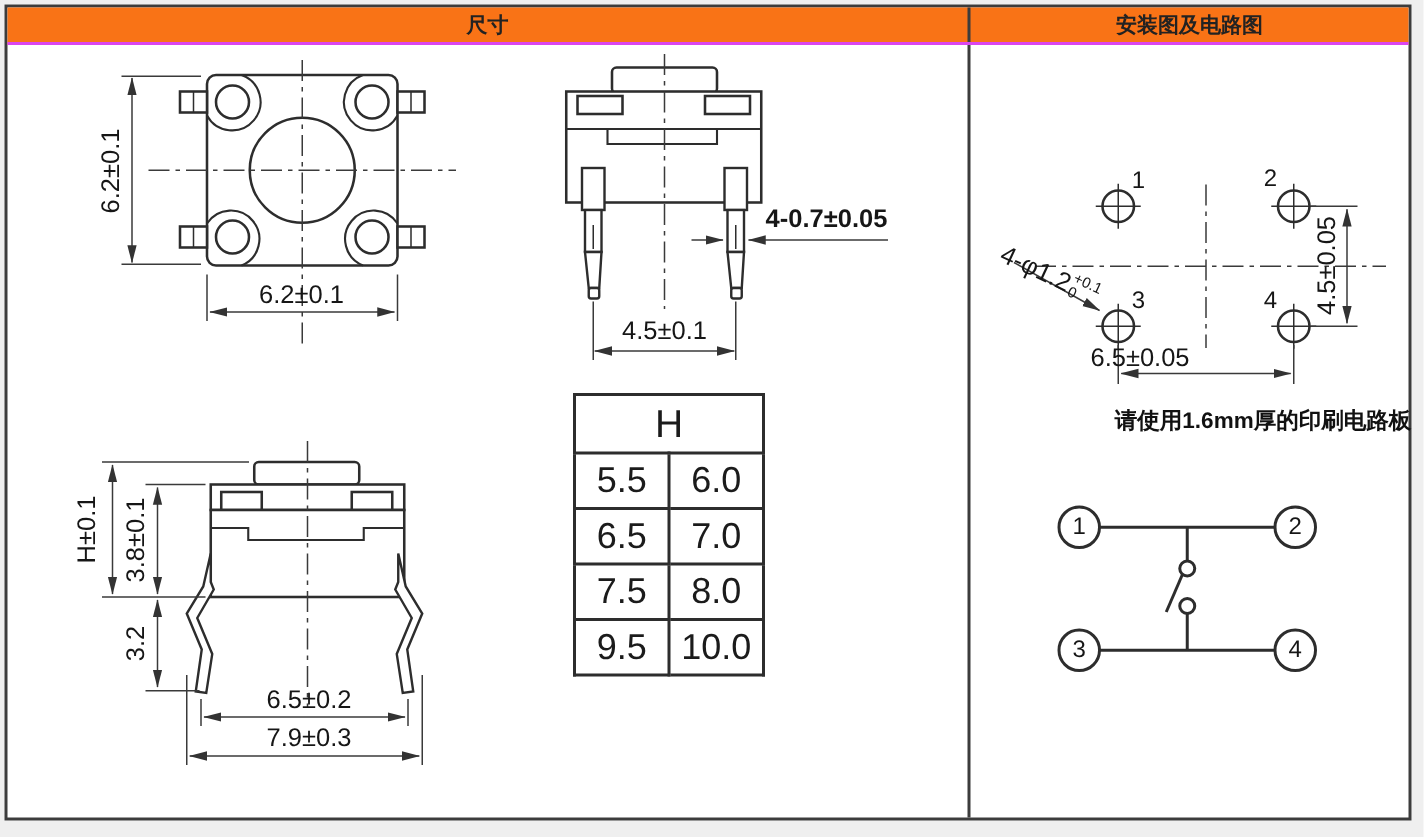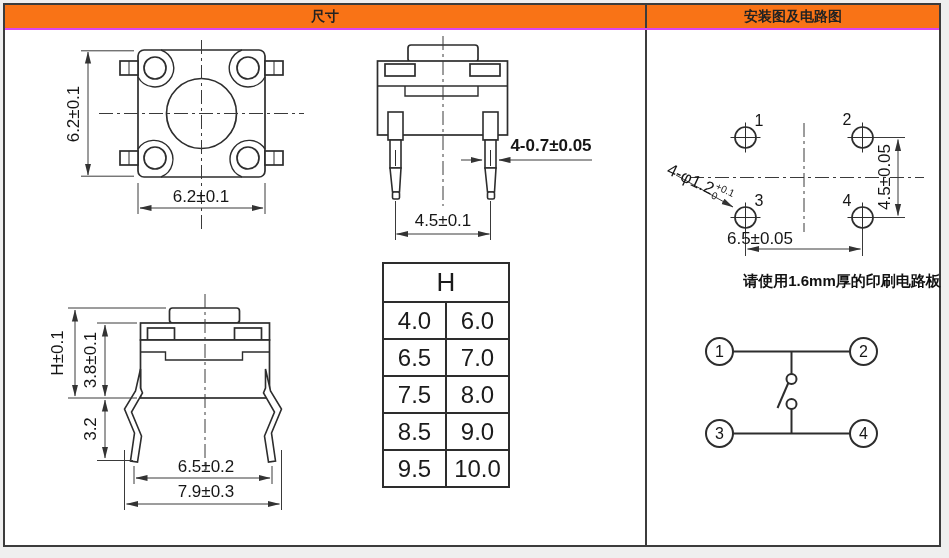--- a/index.html
+++ b/index.html
@@ -245,34 +245,30 @@
   <div class="lbl" style="left:206px; top:492px;">7.9±0.3</div>
 
   <table class="htable">
     <thead>
       <tr>
           <th colspan="2">H</th>
         </tr>
     </thead>
     <tbody>
       <tr>
-          <td>4.0</td>
+          <td>5.5</td>
           <td>6.0</td>
         </tr>
       <tr>
           <td>6.5</td>
           <td>7.0</td>
         </tr>
       <tr>
           <td>7.5</td>
           <td>8.0</td>
-        </tr>
-      <tr>
-          <td>8.5</td>
-          <td>9.0</td>
         </tr>
       <tr>
           <td>9.5</td>
           <td>10.0</td>
         </tr>
     </tbody>
   </table>
 
   <div class="num" style="left:759px; top:121px;">1</div>
   <div class="num" style="left:847px; top:120px;">2</div>

